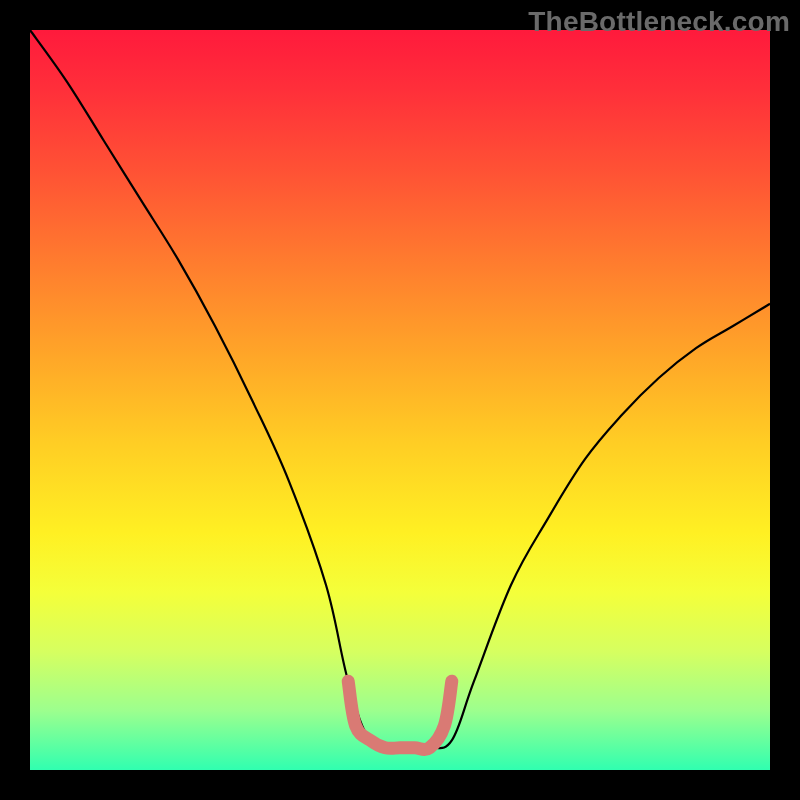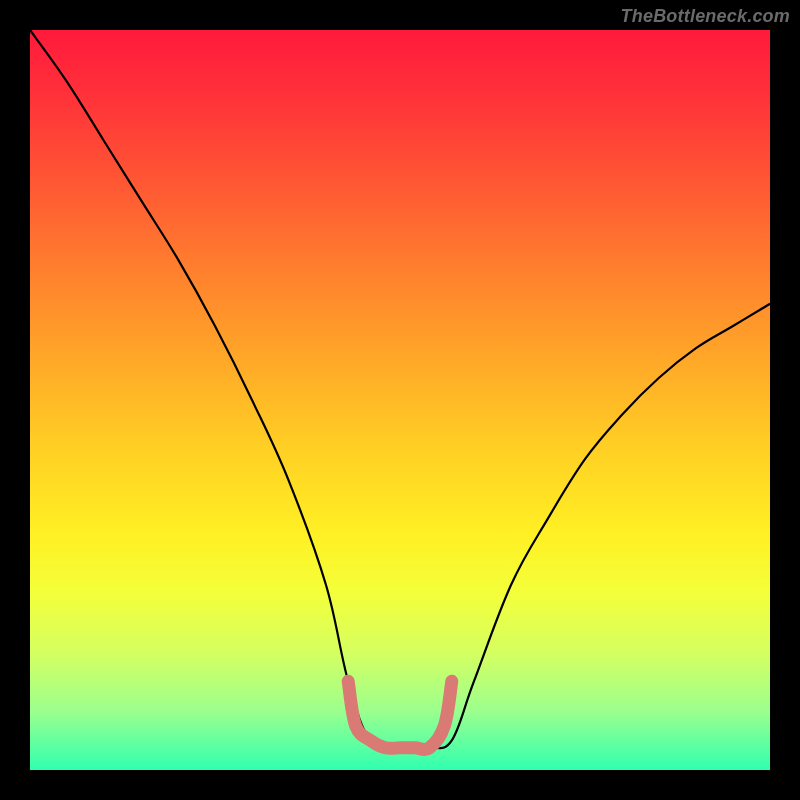--- a/index.html
+++ b/index.html
@@ -34,25 +34,24 @@
       #f4ff3a 76%,
       #d6ff60 84%,
       #9cff8e 92%,
       #30ffb0 100%);
   }
   .watermark {
     position: absolute;
     top: 6px;
     right: 10px;
     color: #6a6a6a;
-    font-size: 18px;
+    font-size: 28px;
     font-weight: 600;
     letter-spacing: 0.2px;
     user-select: none;
-    font-style: italic;
   }
   svg.curve {
     position: absolute;
     left: 0;
     top: 0;
     width: 740px;
     height: 740px;
     overflow: visible;
   }
 </style>

